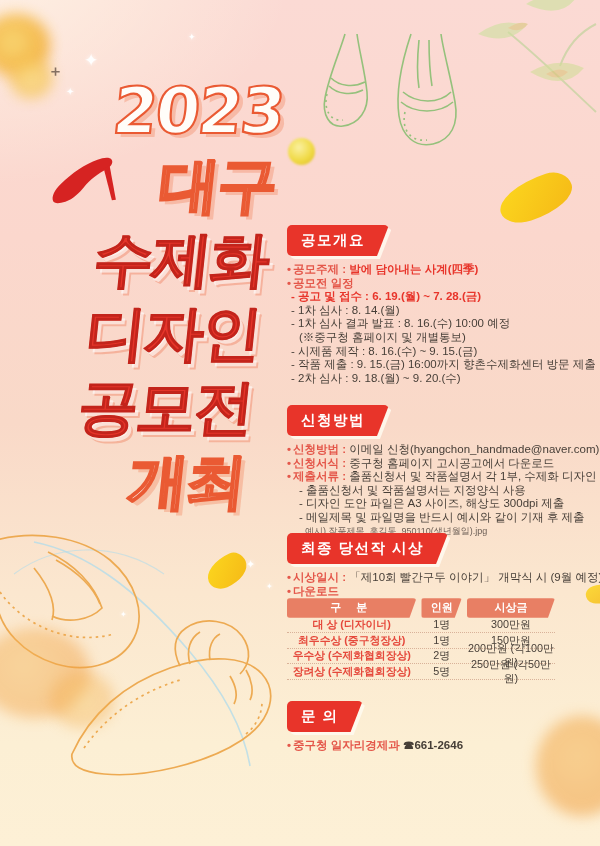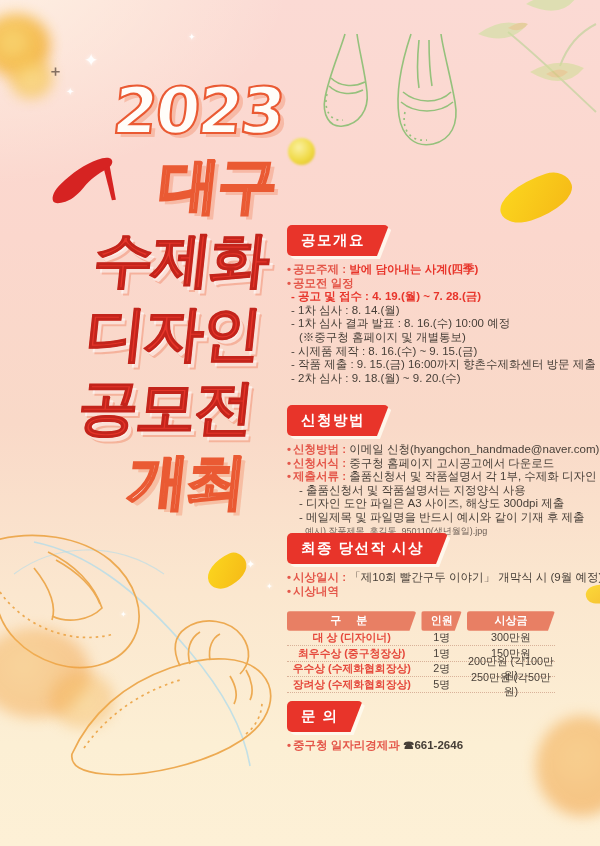--- a/index.html
+++ b/index.html
@@ -41,21 +41,21 @@
   .content .line{white-space:nowrap;}
   .lab{color:#e4574a;font-weight:700;}
   .val{color:#463e37;}
   .hl{color:#e8352b;font-weight:700;}
   .redline{color:#e8352b;font-weight:700;}
   .dash{padding-left:4px;}
   .indent{padding-left:12px;}
   .example{font-size:9px;color:#6e6057;padding-left:18px;line-height:12px;}
   .bullet{color:#e4574a;font-weight:700;margin-right:2px;}
   
-  .tbl{margin-top:13px;width:268px;}
+  .tbl{margin-top:0;width:268px;}
   .tbl-head{display:flex;gap:5px;}
   .th{background:#e87f64;color:#fff;font-weight:700;font-size:11px;text-align:center;
       padding:3px 0;border-radius:3px;clip-path:polygon(0 0,100% 0,calc(100% - 7px) 100%,0 100%);}
   .th.c1{width:135px;letter-spacing:6px;}
   .th.c2{width:42px;}
   .th.c3{width:92px;}
   .tr{display:flex;gap:5px;border-bottom:1px dotted #d9b299;align-items:center;height:15.5px;font-size:10.8px;}
   .td{text-align:center;}
   .td.c1{width:135px;color:#e5493c;font-weight:700;}
   .td.c2{width:42px;color:#463e37;}
@@ -153,21 +153,21 @@
 
   <div class="section" data-name="section-overview" style="top:225px;">
     <span class="ribbon-wrap"><span class="ribbon" data-name="overview-header-ribbon">공모개요</span></span>
     <div class="content" data-name="overview-content">
       <div class="line" data-name="overview-subject">
         <span class="bullet" data-name="bullet-dot">•</span><span class="lab" data-name="overview-subject-label">공모주제 : </span><span class="hl" data-name="overview-subject-value">발에 담아내는 사계(四季)</span>
       </div>
       <div class="line" data-name="overview-schedule-label">
         <span class="bullet" data-name="bullet-dot">•</span><span class="lab" data-name="overview-schedule-title">공모전 일정</span>
       </div>
-      <div class="line dash redline" data-name="schedule-line">- 공고 및 접수 : 4. 19.(월) ~ 7. 28.(금)</div>
+      <div class="line dash redline" data-name="schedule-line">- 공고 및 접수 : 6. 19.(월) ~ 7. 28.(금)</div>
       <div class="line dash" data-name="schedule-line">- 1차 심사 : 8. 14.(월)</div>
       <div class="line dash" data-name="schedule-line">- 1차 심사 결과 발표 : 8. 16.(수) 10:00 예정</div>
       <div class="line indent" data-name="schedule-line">(※중구청 홈페이지 및 개별통보)</div>
       <div class="line dash" data-name="schedule-line">- 시제품 제작 : 8. 16.(수) ~ 9. 15.(금)</div>
       <div class="line dash" data-name="schedule-line">- 작품 제출 : 9. 15.(금) 16:00까지 향촌수제화센터 방문 제출</div>
       <div class="line dash" data-name="schedule-line">- 2차 심사 : 9. 18.(월) ~ 9. 20.(수)</div>
     </div>
   </div>
 
   <div class="section" data-name="section-application" style="top:405px;">
@@ -189,21 +189,21 @@
     </div>
   </div>
 
   <div class="section" data-name="section-awards" style="top:533px;">
     <span class="ribbon-wrap"><span class="ribbon" data-name="awards-header-ribbon">최종 당선작 시상</span></span>
     <div class="content" data-name="awards-content">
       <div class="line" data-name="awards-date">
         <span class="bullet" data-name="bullet-dot">•</span><span class="lab" data-name="awards-date-label">시상일시 : </span><span class="val" data-name="awards-date-value">「제10회 빨간구두 이야기」 개막식 시 (9월 예정)</span>
       </div>
       <div class="line" data-name="awards-detail-label">
-        <span class="bullet" data-name="bullet-dot">•</span><span class="lab" data-name="awards-detail-title">시상내역</span>
+        <span class="bullet" data-name="bullet-dot">•</span><span class="lab" data-name="awards-detail-title">다운로드</span>
       </div>
       <div class="tbl" data-name="awards-table">
         <div class="tbl-head" data-name="awards-table-header-row">
           <div class="th c1" data-name="awards-table-header-category">구  분</div>
           <div class="th c2" data-name="awards-table-header-count">인원</div>
           <div class="th c3" data-name="awards-table-header-prize">시상금</div>
         </div>
         <div class="tr" data-name="table-row">
           <div class="td c1" data-name="award-name">대 상 (디자이너)</div>
           <div class="td c2" data-name="award-count">1명</div>

